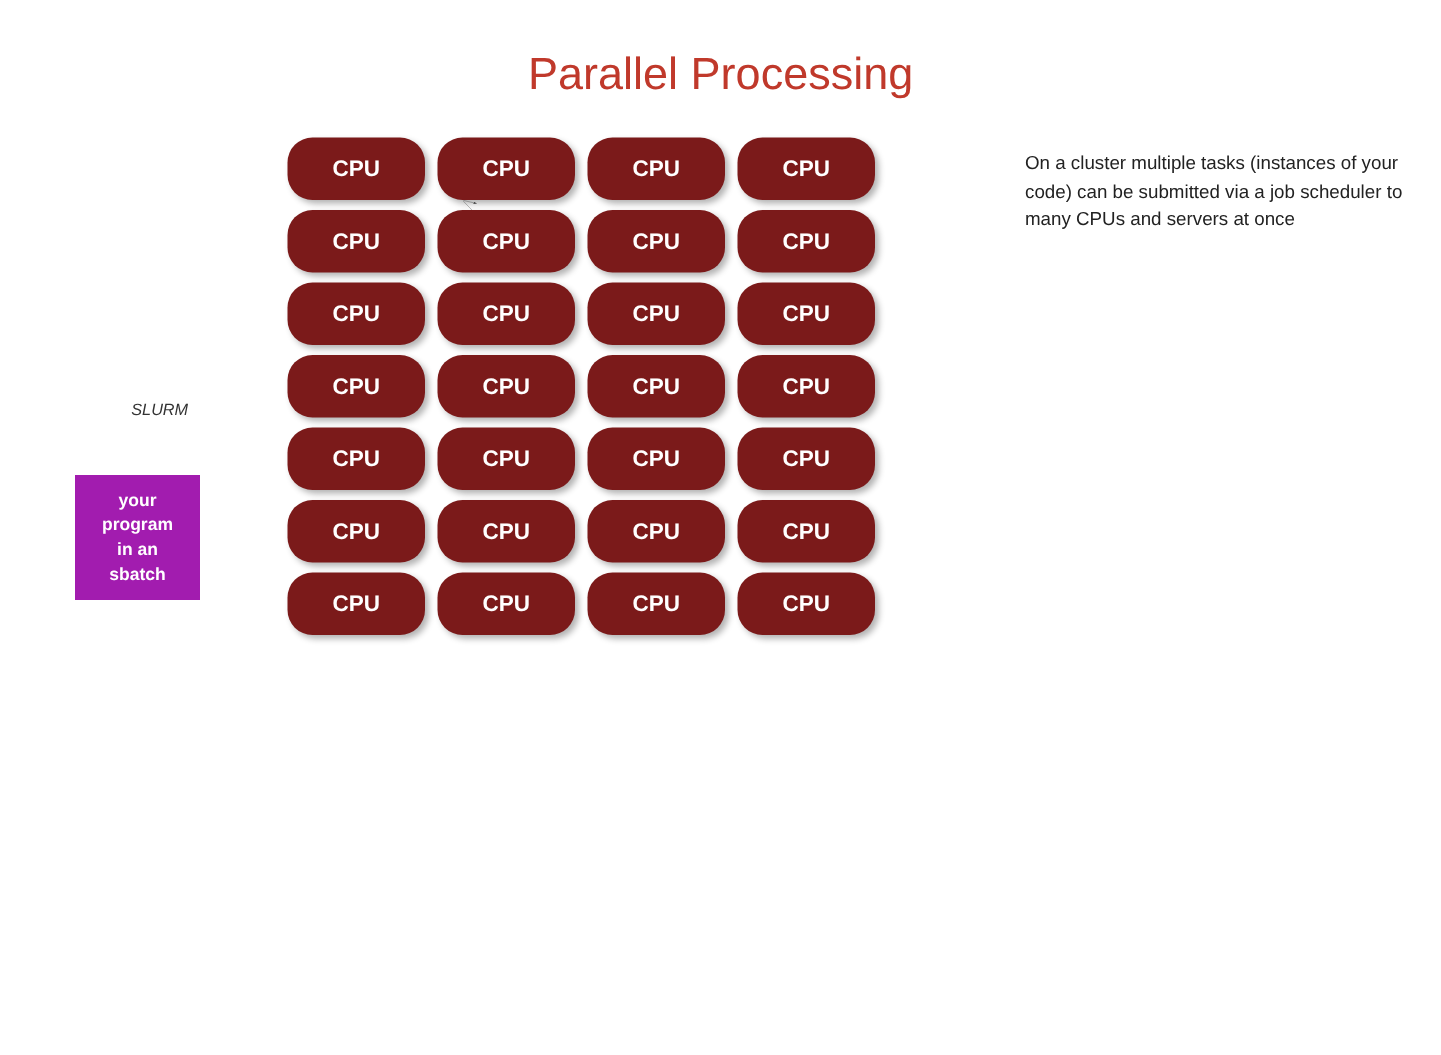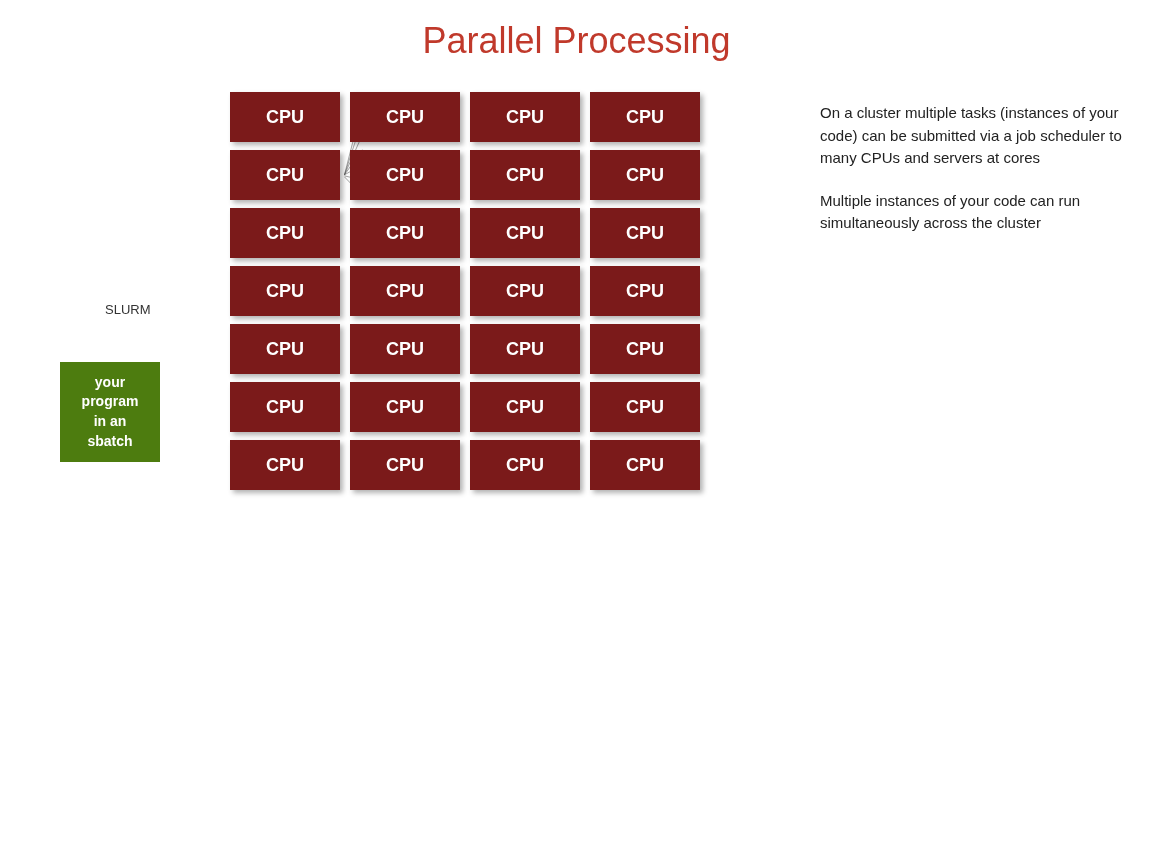--- a/index.html
+++ b/index.html
@@ -10,21 +10,21 @@
       height: 844px;
       overflow: hidden;
       position: relative;
     }
 
     .page-title {
       text-align: center;
       color: #c0392b;
       font-size: 36px;
       font-weight: normal;
-      padding-top: 20px;
+      padding-top: 38px;
       padding-bottom: 20px;
     }
 
     .main-content {
       display: flex;
       flex-direction: row;
       padding-left: 30px;
       padding-right: 20px;
       margin-top: 10px;
     }
@@ -46,39 +46,40 @@
       pointer-events: none;
     }
 
     
     .program-box {
       position: absolute;
       left: 30px;
       top: 270px;
       width: 100px;
       height: 100px;
-      background: #4d7c0f;
+      background: #a21caf;
       color: white;
       display: flex;
       align-items: center;
       justify-content: center;
       text-align: center;
       font-size: 14px;
       line-height: 1.4;
       font-weight: bold;
       z-index: 2;
     }
 
     
     .slurm-label {
       position: absolute;
       left: 75px;
       top: 210px;
       font-size: 13px;
       color: #333;
+      font-style: italic;
     }
 
     
     .cpu-grid {
       position: absolute;
       left: 200px;
       top: 0;
       display: flex;
       flex-direction: row;
       gap: 10px;
@@ -94,20 +95,21 @@
       width: 110px;
       height: 50px;
       background: #7b1a1a;
       color: white;
       display: flex;
       align-items: center;
       justify-content: center;
       font-size: 18px;
       font-weight: bold;
       box-shadow: 3px 3px 5px rgba(0,0,0,0.3);
+      border-radius: 20px;
     }
 
     
     .text-panel {
       flex: 1;
       padding-left: 30px;
       padding-top: 10px;
       font-size: 15px;
       line-height: 1.5;
       color: #222;
@@ -191,16 +193,15 @@
         <div class="cpu-box">CPU</div>
         <div class="cpu-box">CPU</div>
         <div class="cpu-box">CPU</div>
         <div class="cpu-box">CPU</div>
         <div class="cpu-box">CPU</div>
       </div>
     </div>
   </div>
 
   <div class="text-panel">
-    <p>On a cluster multiple tasks (instances of your code) can be submitted via a job scheduler to many CPUs and servers at cores</p>
-    <p>Multiple instances of your code can run simultaneously across the cluster</p>
+    <p>On a cluster multiple tasks (instances of your code) can be submitted via a job scheduler to many CPUs and servers at once</p>
   </div>
 </div>
 
 </body></html>

